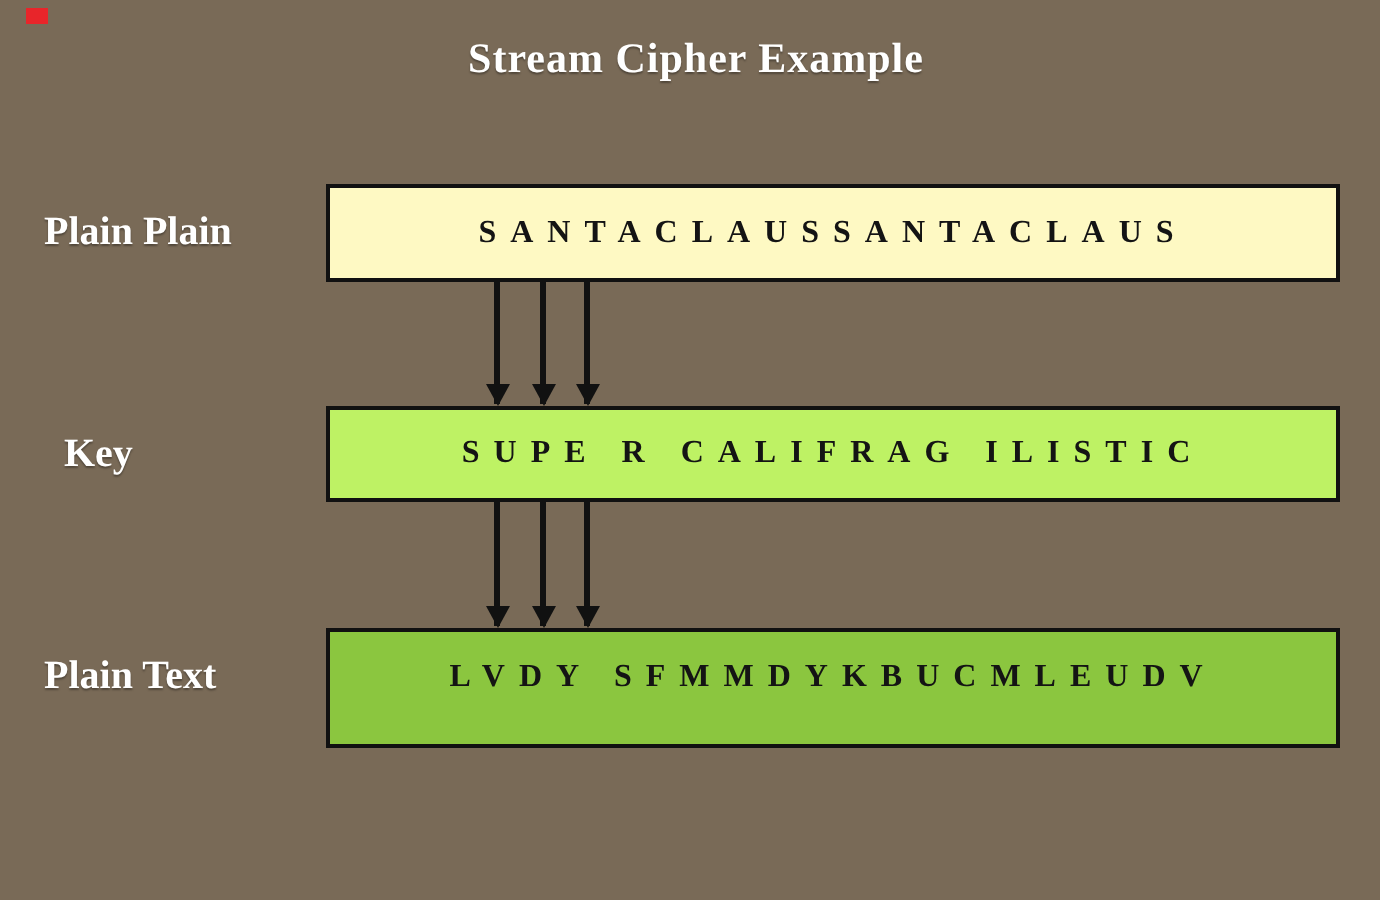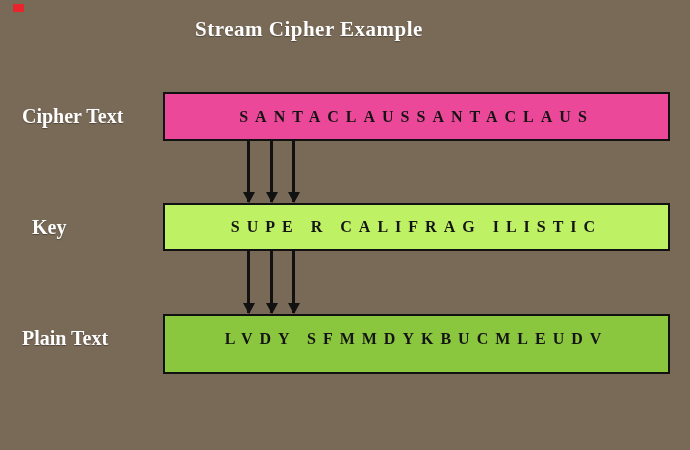--- a/index.html
+++ b/index.html
@@ -23,20 +23,21 @@
   .title {
     position: absolute;
     left: 0; top: 17px;
     width: 618px;
     text-align: center;
     color: #FFFFFF;
     font-size: 21px;
     font-weight: bold;
     letter-spacing: 0.5px;
     text-shadow: 0 1px 1px rgba(0,0,0,0.35);
+    padding-left: 39px;
   }
   .row-label {
     position: absolute;
     left: 22px;
     width: 135px;
     color: #FFFFFF;
     font-size: 20px;
     font-weight: bold;
     text-shadow: 0 1px 1px rgba(0,0,0,0.35);
     white-space: nowrap;
@@ -51,21 +52,21 @@
     box-sizing: border-box;
     border: 2px solid #111111;
     text-align: center;
     color: #141414;
     font-size: 16px;
     font-weight: bold;
     letter-spacing: 7px;
     white-space: nowrap;
     overflow: hidden;
   }
-  .bar-plain  { top: 92px;  height: 49px; line-height: 45px; background: #ec4899; }
+  .bar-plain  { top: 92px;  height: 49px; line-height: 45px; background: #fef9c3; }
   .bar-key    { top: 203px; height: 48px; line-height: 44px; background: #bef264; }
   .bar-cipher { top: 314px; height: 60px; line-height: 45px; background: #8BC63F; }
   .arrow {
     position: absolute;
     width: 3px;
     background: #111111;
   }
   .arrow::after {
     content: "";
     position: absolute;
@@ -85,21 +86,21 @@
 </style>
 </head>
 <body>
 
 <div class="canvas">
 
   <div class="red-badge"></div>
 
   <div class="title">Stream Cipher Example</div>
 
-  <div class="row-label label-plain">Cipher Text</div>
+  <div class="row-label label-plain">Plain Plain</div>
   <div class="bar bar-plain">SANTACLAUSSANTACLAUS</div>
 
   <div class="arrow gap1 ax1"></div>
   <div class="arrow gap1 ax2"></div>
   <div class="arrow gap1 ax3"></div>
 
   <div class="row-label label-key">Key</div>
   <div class="bar bar-key">SUPE R CALIFRAG ILISTIC</div>
 
   <div class="arrow gap2 ax1"></div>

